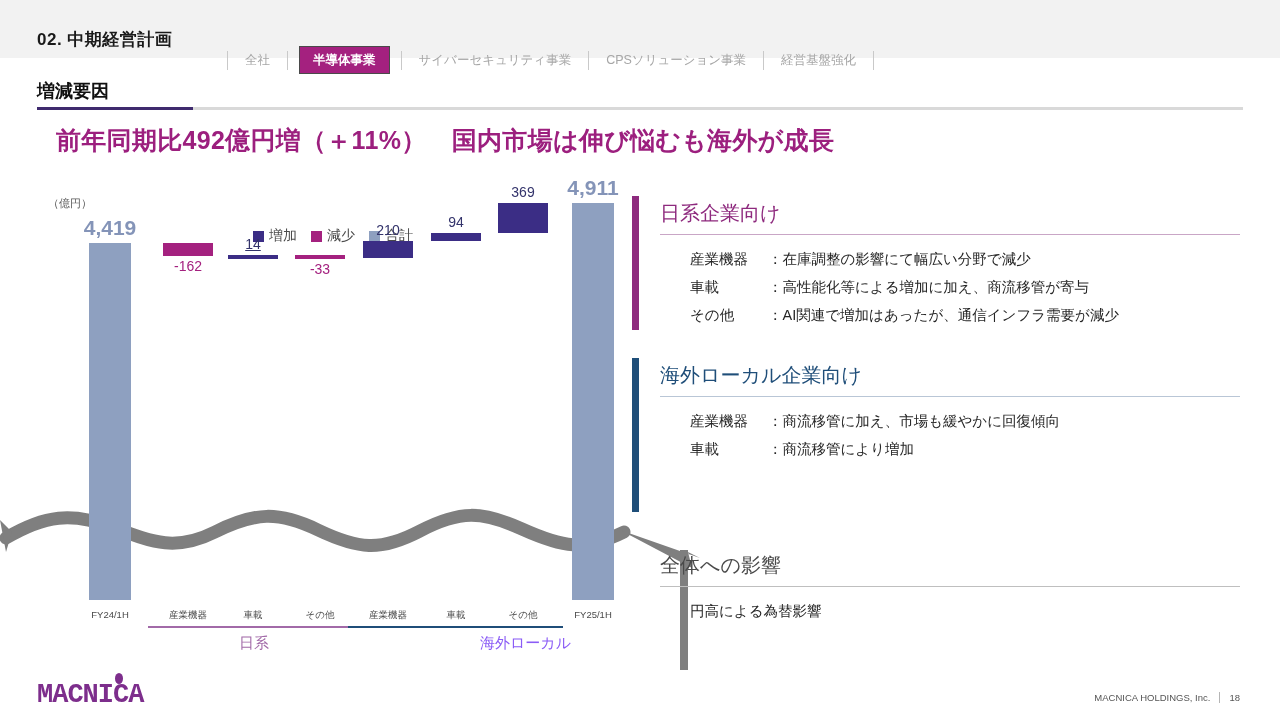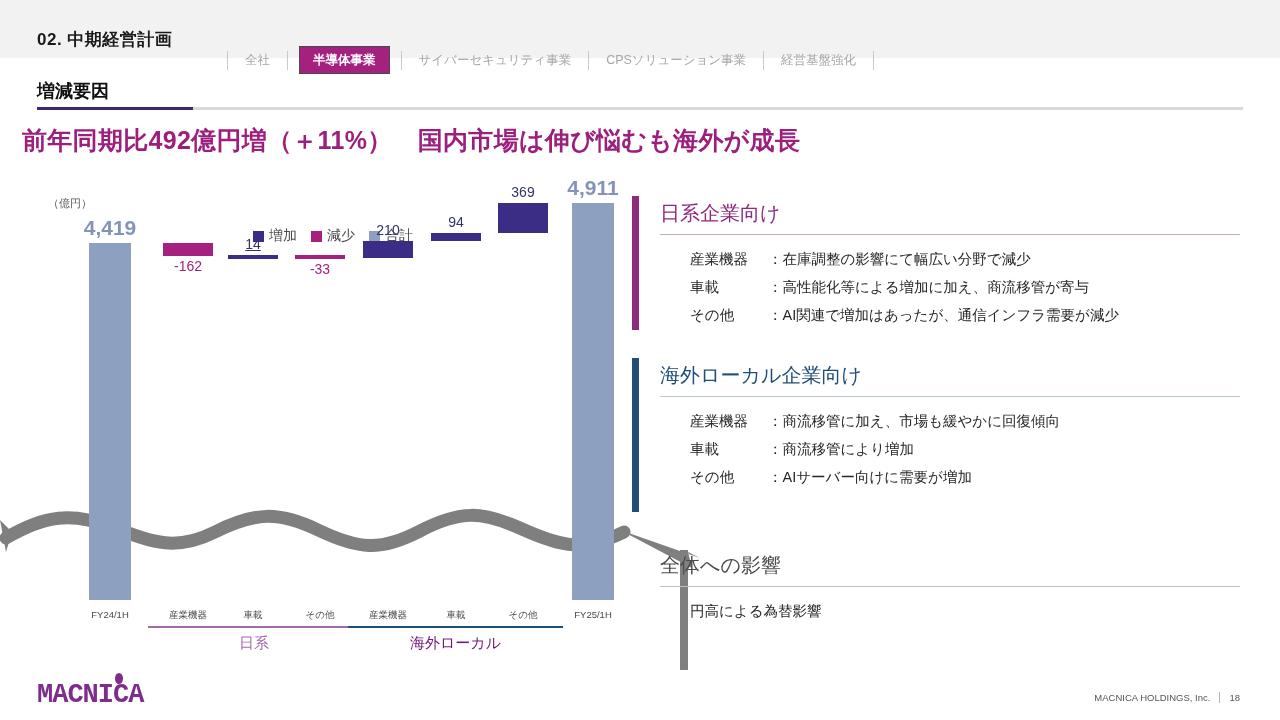--- a/index.html
+++ b/index.html
@@ -17,21 +17,21 @@
   .tab-sep{width:1px;height:19px;background:#c9c9c9;margin:0 11px;}
   .tab{font-size:12.5px;color:#a6a6a6;white-space:nowrap;padding:0 6px;line-height:20px;}
   .tab.active{background:#a4217f;color:#ffffff;font-weight:bold;padding:3px 13px;border:1px solid #4a4a4a;}
 
   
   .subtitle{position:absolute;left:37px;top:79px;font-size:18px;font-weight:bold;color:#111111;}
   .rule-gray{position:absolute;left:37px;top:107px;width:1206px;height:3px;background:#d9d9d9;}
   .rule-accent{position:absolute;left:37px;top:107px;width:156px;height:3px;background:#3f2a6e;}
 
   
-  .headline{position:absolute;left:22px;top:124px;font-size:25px;font-weight:bold;color:#9c1f7e;letter-spacing:.3px;white-space:nowrap;}
+  .headline{position:absolute;left:56px;top:124px;font-size:25px;font-weight:bold;color:#9c1f7e;letter-spacing:.3px;white-space:nowrap;}
 
   
   .chart-unit{position:absolute;left:48px;top:196px;font-size:11px;color:#5a5a5a;}
   .legend{position:absolute;left:253px;top:227px;display:flex;align-items:center;gap:8px;font-size:14px;color:#4a4a4a;}
   .legend-item{display:flex;align-items:center;gap:5px;margin-right:6px;}
   .legend-swatch{width:11px;height:11px;display:inline-block;}
 
   .chart-area{position:absolute;left:48px;top:180px;width:580px;height:470px;}
   .bar{position:absolute;}
   .bar-label{position:absolute;font-size:14px;color:#33336b;text-align:center;white-space:nowrap;}
@@ -126,39 +126,38 @@
       <div class="xlab" style="left: 363px; width: 90px; top: 429px;">車載</div>
       <div class="bar" style="left: 450px; top: 23.3423px; width: 50px; height: 29.8038px; background: rgb(59, 45, 133);"></div>
       <div class="bar-label" style="left: 430px; width: 90px; top: 4.34231px;">369</div>
       <div class="xlab" style="left: 430px; width: 90px; top: 429px;">その他</div>
       <div class="bar" style="left: 524px; top: 23.3423px; width: 42px; height: 396.658px; background: rgb(142, 160, 192);"></div>
       <div class="total-label" style="left: 500px; width: 90px; top: -3.65769px;">4,911</div>
       <div class="xlab" style="left: 500px; width: 90px; top: 429px;">FY25/1H</div>
       <div class="grp-line" style="left: 100px; width: 212px; top: 446px; background: rgb(162, 106, 168);"></div>
       <div class="grp-name" style="color: rgb(162, 106, 168); left: 100px; width: 212px; top: 454px;">日系</div>
       <div class="grp-line" style="left: 300px; width: 215px; top: 446px; background: rgb(31, 78, 121);"></div>
-      <div class="grp-name" style="color: #701a75; left: 300px; width: 215px; top: 454px;">海外ローカル</div>
+      <div class="grp-name" style="color: #8b5cf6; left: 308px; width: 215px; top: 454px; text-align: right;">海外ローカル</div>
     </div>
 
   <div id="panels">
       <div class="panel" style="left: 632px; top: 196px; width: 620px; height: 140px;">
         <div class="panel-accent" style="left: 0px; top: 0px; height: 134px; background: rgb(142, 42, 126);"></div>
         <div class="panel-title" style="left: 28px; top: 4px; color: rgb(142, 42, 126);">日系企業向け</div>
         <div class="panel-rule" style="left: 28px; top: 38px; width: 580px; background: rgb(201, 166, 198);"></div>
         <div class="panel-row" style="left: 58px; top: 54px;"><span class="k">産業機器</span><span>：</span><span>在庫調整の影響にて幅広い分野で減少</span></div>
         <div class="panel-row" style="left: 58px; top: 82px;"><span class="k">車載</span><span>：</span><span>高性能化等による増加に加え、商流移管が寄与</span></div>
         <div class="panel-row" style="left: 58px; top: 110px;"><span class="k">その他</span><span>：</span><span>AI関連で増加はあったが、通信インフラ需要が減少</span></div>
       </div>
       <div class="panel" style="left: 632px; top: 358px; width: 620px; height: 160px;">
         <div class="panel-accent" style="left: 0px; top: 0px; height: 154px; background: rgb(31, 78, 121);"></div>
         <div class="panel-title" style="left: 28px; top: 4px; color: rgb(31, 78, 121);">海外ローカル企業向け</div>
         <div class="panel-rule" style="left: 28px; top: 38px; width: 580px; background: rgb(185, 198, 214);"></div>
         <div class="panel-row" style="left: 58px; top: 54px;"><span class="k">産業機器</span><span>：</span><span>商流移管に加え、市場も緩やかに回復傾向</span></div>
         <div class="panel-row" style="left: 58px; top: 82px;"><span class="k">車載</span><span>：</span><span>商流移管により増加</span></div>
-        <div class="panel-row" style="left: 58px; top: 110px;"><span class="k">その他</span><span>：</span><span>AIサーバー向けに需要が増加</span></div>
       </div>
       <div class="panel" style="left: 632px; top: 548px; width: 620px; height: 60px;">
         <div class="panel-accent" style="left: 0px; top: 0px; height: 0px; background: rgb(128, 128, 128);"></div>
         <div class="panel-title" style="left: 28px; top: 4px; color: rgb(74, 74, 74);">全体への影響</div>
         <div class="panel-rule" style="left: 28px; top: 38px; width: 580px; background: rgb(191, 191, 191);"></div>
         <div class="panel-row" style="left: 58px; top: 54px;"><span>円高による為替影響</span></div>
       </div>
     </div>
 
   <div class="footer-logo">

